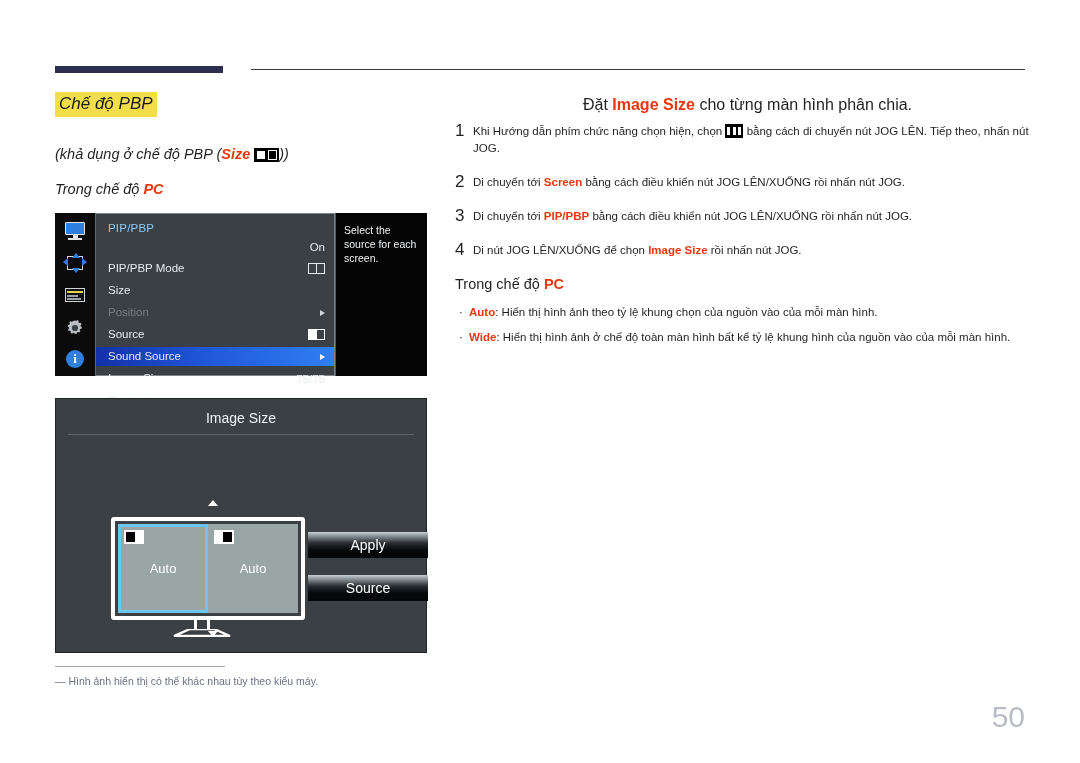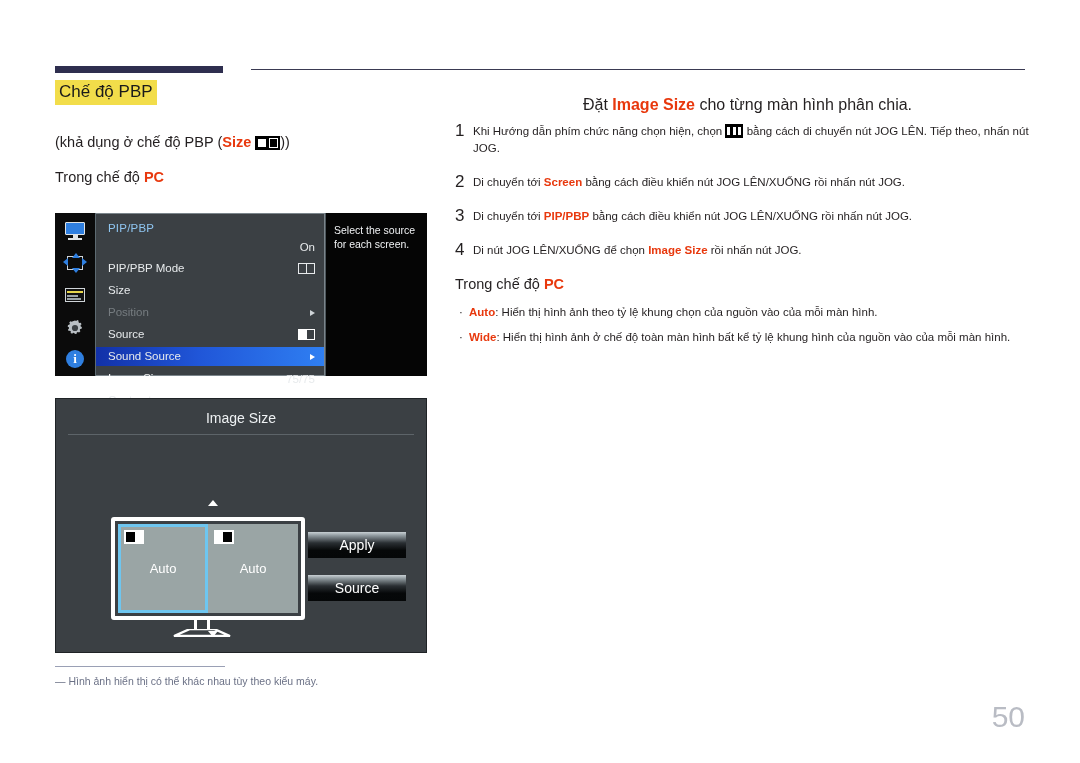--- a/index.html
+++ b/index.html
@@ -22,21 +22,21 @@
   .rule-thick {
     position: absolute; left: 0; top: 0; width: 168px; height: 7px;
     background: #2e2e4f;
   }
   .rule-thin {
     position: absolute; left: 196px; top: 3px; width: 774px; height: 1px;
     background: #3a3a52;
   }
 
   
-  .left-col { position: absolute; left: 55px; top: 80px; width: 375px; }
+  .left-col { position: absolute; left: 55px; top: 92px; width: 375px; font-style: italic; }
 
   .section-title {
     display: inline-block;
     font-size: 17px;
     line-height: 22px;
     background: #f2dd4a;
     padding: 1px 4px 2px 4px;
     color: #1a1a1a;
     margin: 0;
     font-weight: normal;
@@ -166,21 +166,21 @@
   .arrow-r.white { border-left-color: #ffffff; }
 
   
   .v-split { width: 17px; height: 11px; border: 1.5px solid #e7eaec; display:flex; }
   .v-split span { flex:1; background:#3b4044; }
   .v-split span:first-child { border-right: 1.5px solid #e7eaec; }
   .v-half { width: 17px; height: 11px; background: #ffffff; position: relative; }
   .v-half i { position: absolute; right: 1px; top: 1px; width: 7px; height: 9px; background: #3b4044; display:block; }
 
   .osd-info {
-    width: 102px; background: #050505;
+    width: 92px; background: #050505;
     color: #f0f2f4; font-size: 10.5px; line-height: 14px;
     padding: 10px 7px 0 8px;
     border-left: 1px solid #4d575d;
   }
 
   
   .dialog {
     position: absolute; left: 55px; top: 398px; width: 372px; height: 255px;
     background: #3b4044; border: 1px solid #1f2326;
   }
@@ -228,21 +228,21 @@
   .mon-neck {
     position: absolute; left: 138px; top: 185px; width: 16px; height: 9px;
     border-left: 3px solid #fff; border-right: 3px solid #fff;
   }
   .mon-base {
     position: absolute; left: 116px; top: 194px; width: 60px; height: 8px;
   }
   .mon-base svg { display: block; }
 
   .dlg-btn {
-    position: absolute; left: 252px; width: 98px; height: 26px;
+    position: absolute; left: 252px; width: 120px; height: 26px;
     background: linear-gradient(to bottom, #c8d0d4 0%, #8e989d 14%, #2a2f33 42%, #060809 70%, #050708 100%);
     color: #ffffff; font-size: 14px;
     display: flex; align-items: center; justify-content: center;
   }
   .dlg-btn.apply { top: 97px; }
   .dlg-btn.cancel { top: 140px; }
 
   
   .footnote {
     position: absolute; left: 55px; top: 666px; width: 340px;

